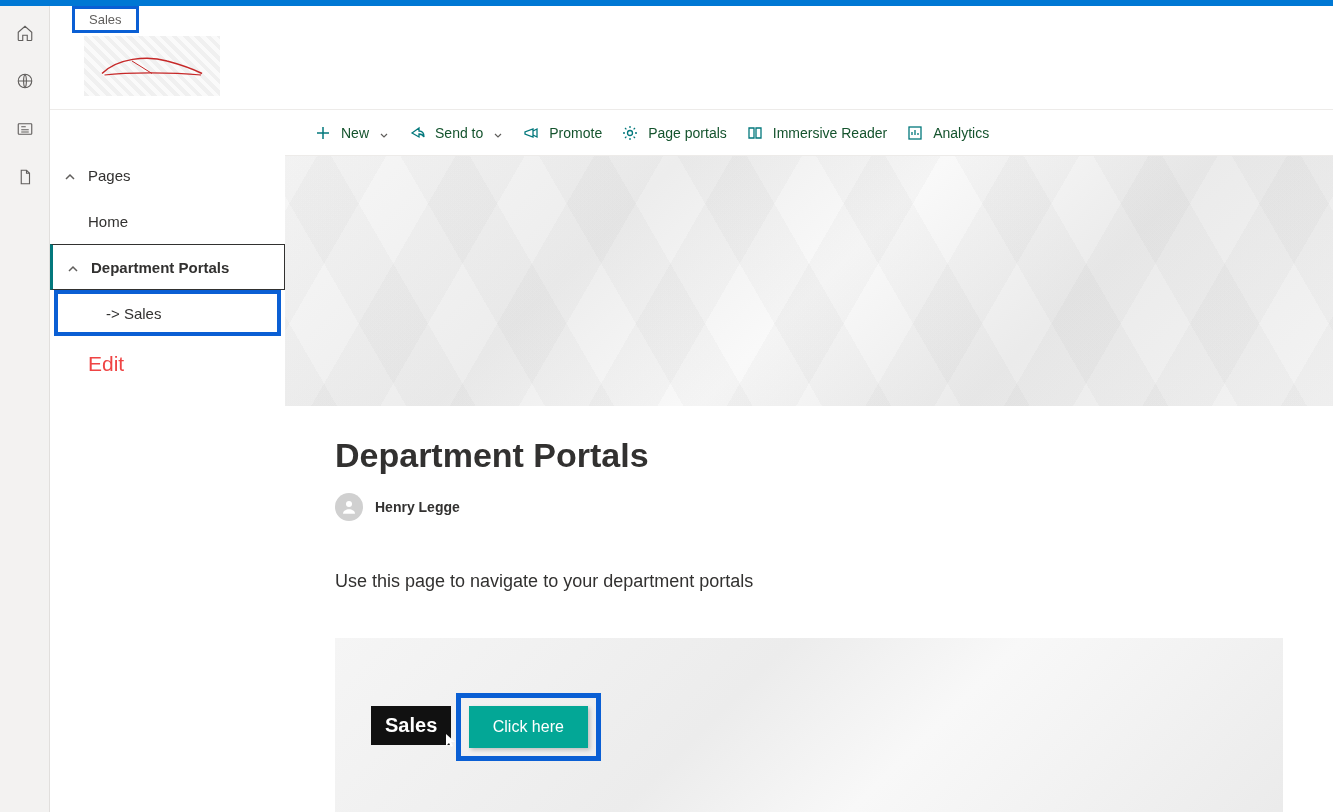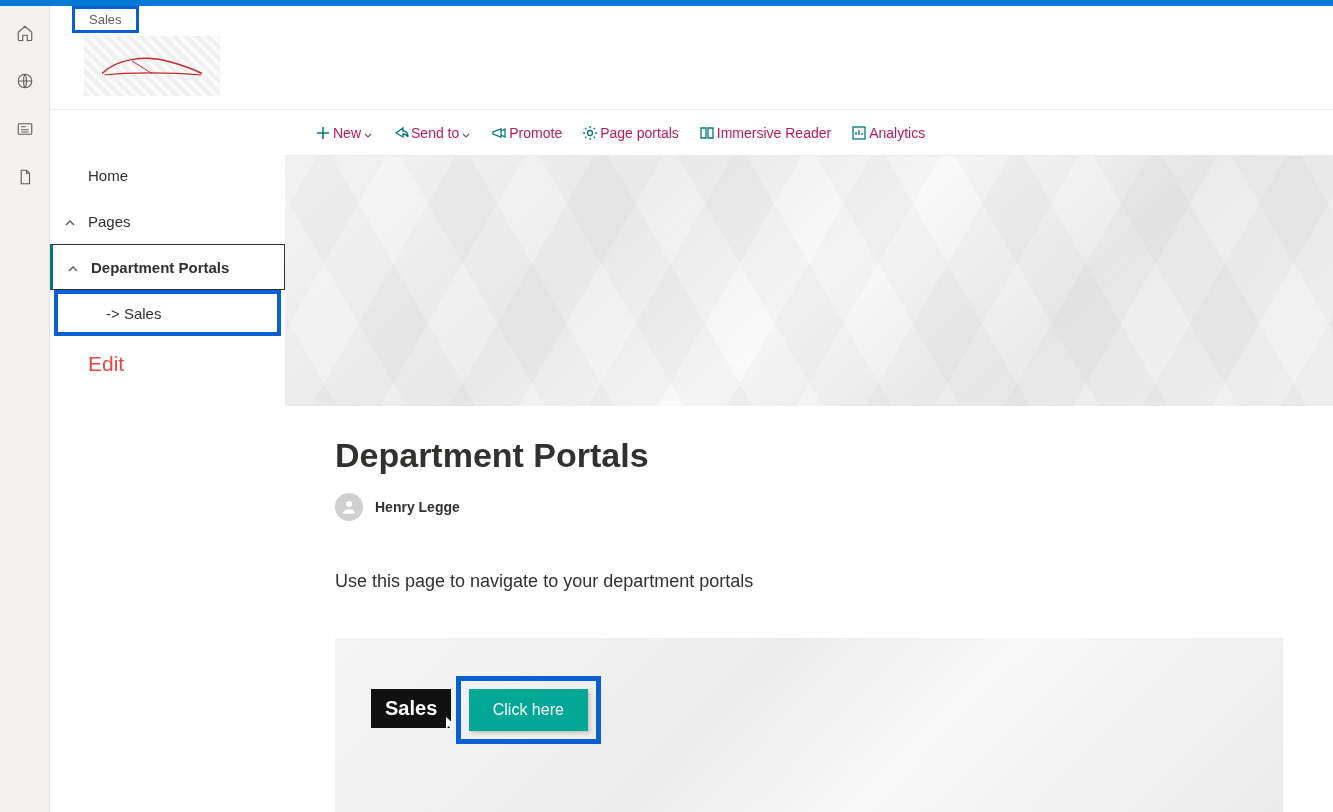--- a/index.html
+++ b/index.html
@@ -104,22 +104,22 @@
 .command-bar {
   position: absolute;
   left: 235px; top: 0; right: 0;
   height: 46px;
   border-bottom: 1px solid #edebe9;
   display: flex; align-items: center;
   padding-left: 30px;
   gap: 20px;
 }
 .cmd-item {
-  display: flex; align-items: center; gap: 2px;
-  font-size: 14px; color: #be185d; cursor: pointer;
+  display: flex; align-items: center; gap: 10px;
+  font-size: 14px; color: #14532d; cursor: pointer;
 }
 .cmd-item .ic { width: 16px; height: 16px; color: #03787c; }
 .cmd-item .chev-sm { width: 10px; height: 10px; color: #605e5c; }
 
 .page-canvas {
   position: absolute;
   left: 235px; top: 46px; right: 0; bottom: 0;
   overflow: hidden;
 }
 
@@ -184,21 +184,21 @@
   position: relative;
 }
 .cursor-arrow {
   position: absolute;
   right: -6px; bottom: 2px;
   width: 12px; height: 14px;
   color: #fff;
 }
 
 .ql-button-wrap {
-  margin-top: 8px;
+  margin-top: 25px;
   padding: 8px;
   border: 5px solid #0a5fd4;
   display: inline-block;
 }
 .ql-button {
   background: #03a796;
   color: #fff;
   padding: 12px 24px;
   font-size: 16px;
   font-weight: 500;
@@ -246,29 +246,29 @@
         <path d="M10 45 C 40 15, 100 8, 140 20 C 170 28, 200 40, 210 45" stroke="#c62828" stroke-width="3" fill="none"></path>
         <path d="M15 48 C 60 42, 150 42, 208 48" stroke="#c62828" stroke-width="2.5" fill="none"></path>
         <path d="M70 20 L 110 45" stroke="#c62828" stroke-width="2" fill="none"></path>
       </svg>
     </div>
   </div>
 
   <div class="content-zone">
 
     <div class="left-nav">
-      <div class="nav-item">Home</div>
       <div class="nav-item expandable">
         <span class="chev">
           <svg viewBox="0 0 12 12" fill="none" stroke="currentColor" stroke-width="1.5">
               <path d="M2 8l4-4 4 4"></path>
             </svg>
         </span>
         <span>Pages</span>
       </div>
+      <div class="nav-item">Home</div>
       <div class="nav-item expandable selected">
         <span class="chev">
           <svg viewBox="0 0 12 12" fill="none" stroke="currentColor" stroke-width="1.5">
               <path d="M2 8l4-4 4 4"></path>
             </svg>
         </span>
         <span>Department Portals</span>
       </div>
       <div class="nav-item sub2 highlighted">-&gt; Sales</div>
       <div class="nav-edit">Edit</div>

